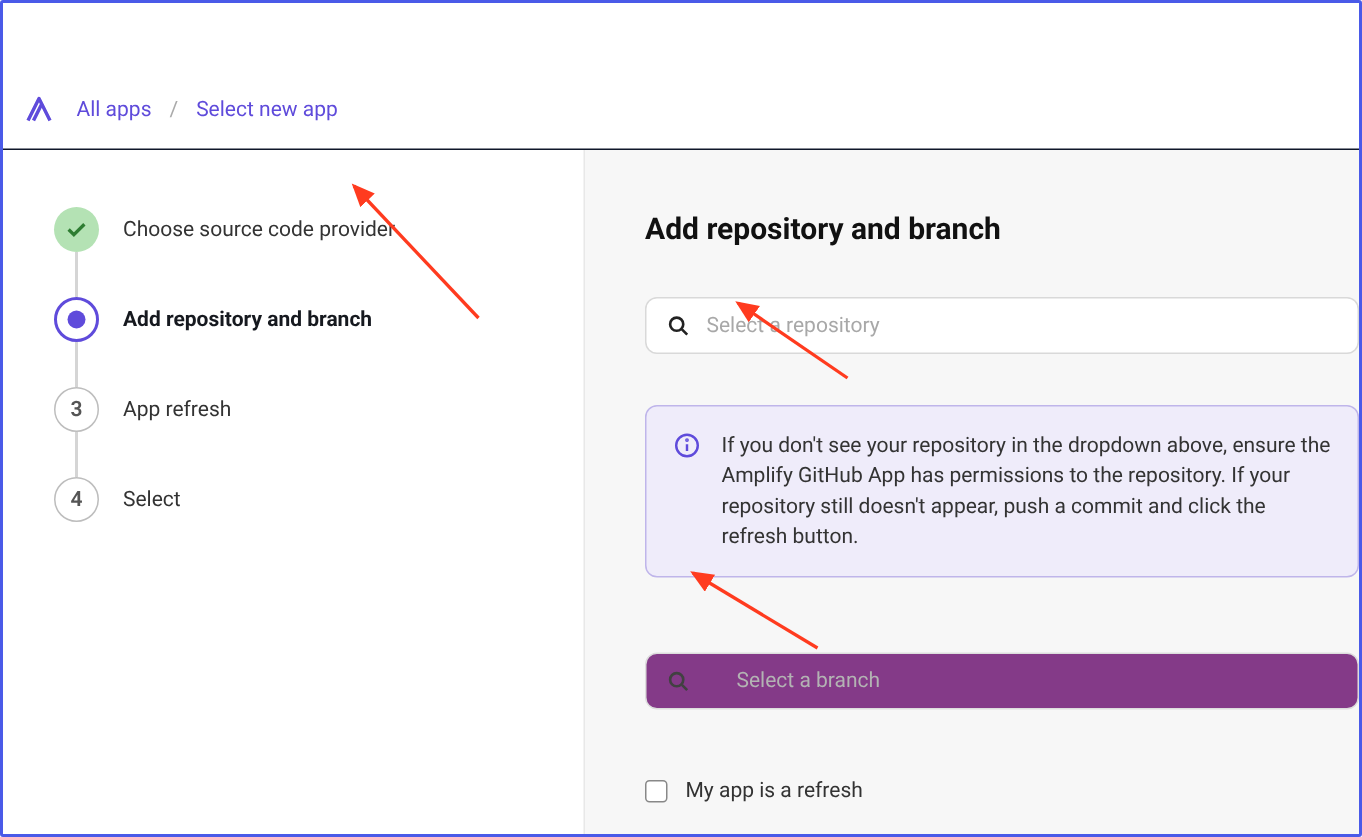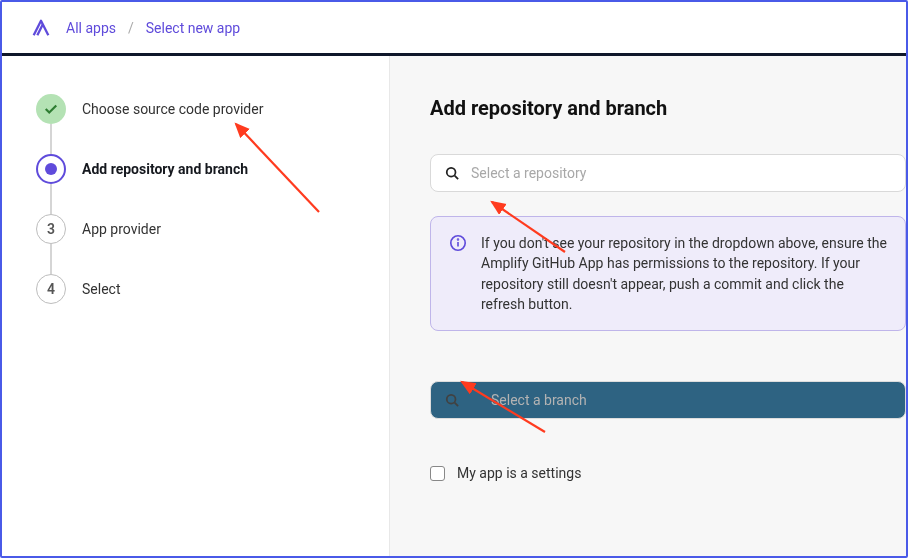--- a/index.html
+++ b/index.html
@@ -14,23 +14,24 @@
   height: 558px;
   border: 2px solid #4a5ae8;
   border-radius: 2px;
   overflow: hidden;
   position: relative;
 }
 .header {
   height: 54px;
   display: flex;
   align-items: center;
-  padding: 0 28px;
-  border-bottom: 3px solid #0f172a;
+  padding: 0 13px;
+  border-bottom: 1px solid #0f172a;
   gap: 14px;
+  margin-top: 44px;
 }
 .logo {
   width: 22px;
   height: 22px;
   display: flex;
   align-items: center;
   justify-content: center;
 }
 .logo svg { width: 22px; height: 22px; }
 .breadcrumb { display: flex; align-items: center; gap: 12px; font-size: 14px; }
@@ -104,24 +105,24 @@
 .main h1 { font-size: 20px; font-weight: 700; color: #111; margin-bottom: 34px; }
 
 .search-box {
   background: #fff;
   border: 1px solid #d9d9d9;
   border-radius: 8px;
   display: flex;
   align-items: center;
   padding: 10px 14px;
   gap: 12px;
-  margin-bottom: 24px;
+  margin-bottom: 34px;
 }
 .search-box.disabled {
-  background: #0c4a6e;
+  background: #701a75;
   opacity: 0.85;
   gap: 32px;
 }
 .search-box .placeholder { color: #a8a8a8; font-size: 14px; }
 .search-icon { width: 14px; height: 14px; stroke: #222; stroke-width: 2; fill: none; flex-shrink: 0; }
 
 .info-box {
   background: #efecfa;
   border: 1px solid #bfb5ea;
   border-radius: 8px;
@@ -185,21 +186,21 @@
           <span class="step-label">Choose source code provider</span>
         </li>
 
         <li class="step step-active">
           <span class="step-bullet"></span>
           <span class="step-label">Add repository and branch</span>
         </li>
 
         <li class="step step-pending">
           <span class="step-bullet">3</span>
-          <span class="step-label">App provider</span>
+          <span class="step-label">App refresh</span>
         </li>
 
         <li class="step step-pending">
           <span class="step-bullet">4</span>
           <span class="step-label">Select</span>
         </li>
 
       </ul>
     </aside>
 
@@ -230,21 +231,21 @@
           <svg class="search-icon" viewBox="0 0 16 16">
               <circle cx="7" cy="7" r="5"></circle>
               <line x1="11" y1="11" x2="15" y2="15"></line>
             </svg>
           <span class="placeholder">Select a branch</span>
         </div>
       </div>
 
       <div class="checkbox-row">
         <span class="checkbox"></span>
-        <span>My app is a settings</span>
+        <span>My app is a refresh</span>
       </div>
     </main>
   </div>
 
   <div class="arrow" style="left:222px; top:110px;">
     <svg width="110" height="110">
         <defs>
           <marker id="ah1" markerWidth="8" markerHeight="8" refX="6" refY="3" orient="auto">
             <path d="M0,0 L7,3 L0,6 Z" fill="#ff3b1f"></path>
           </marker>

